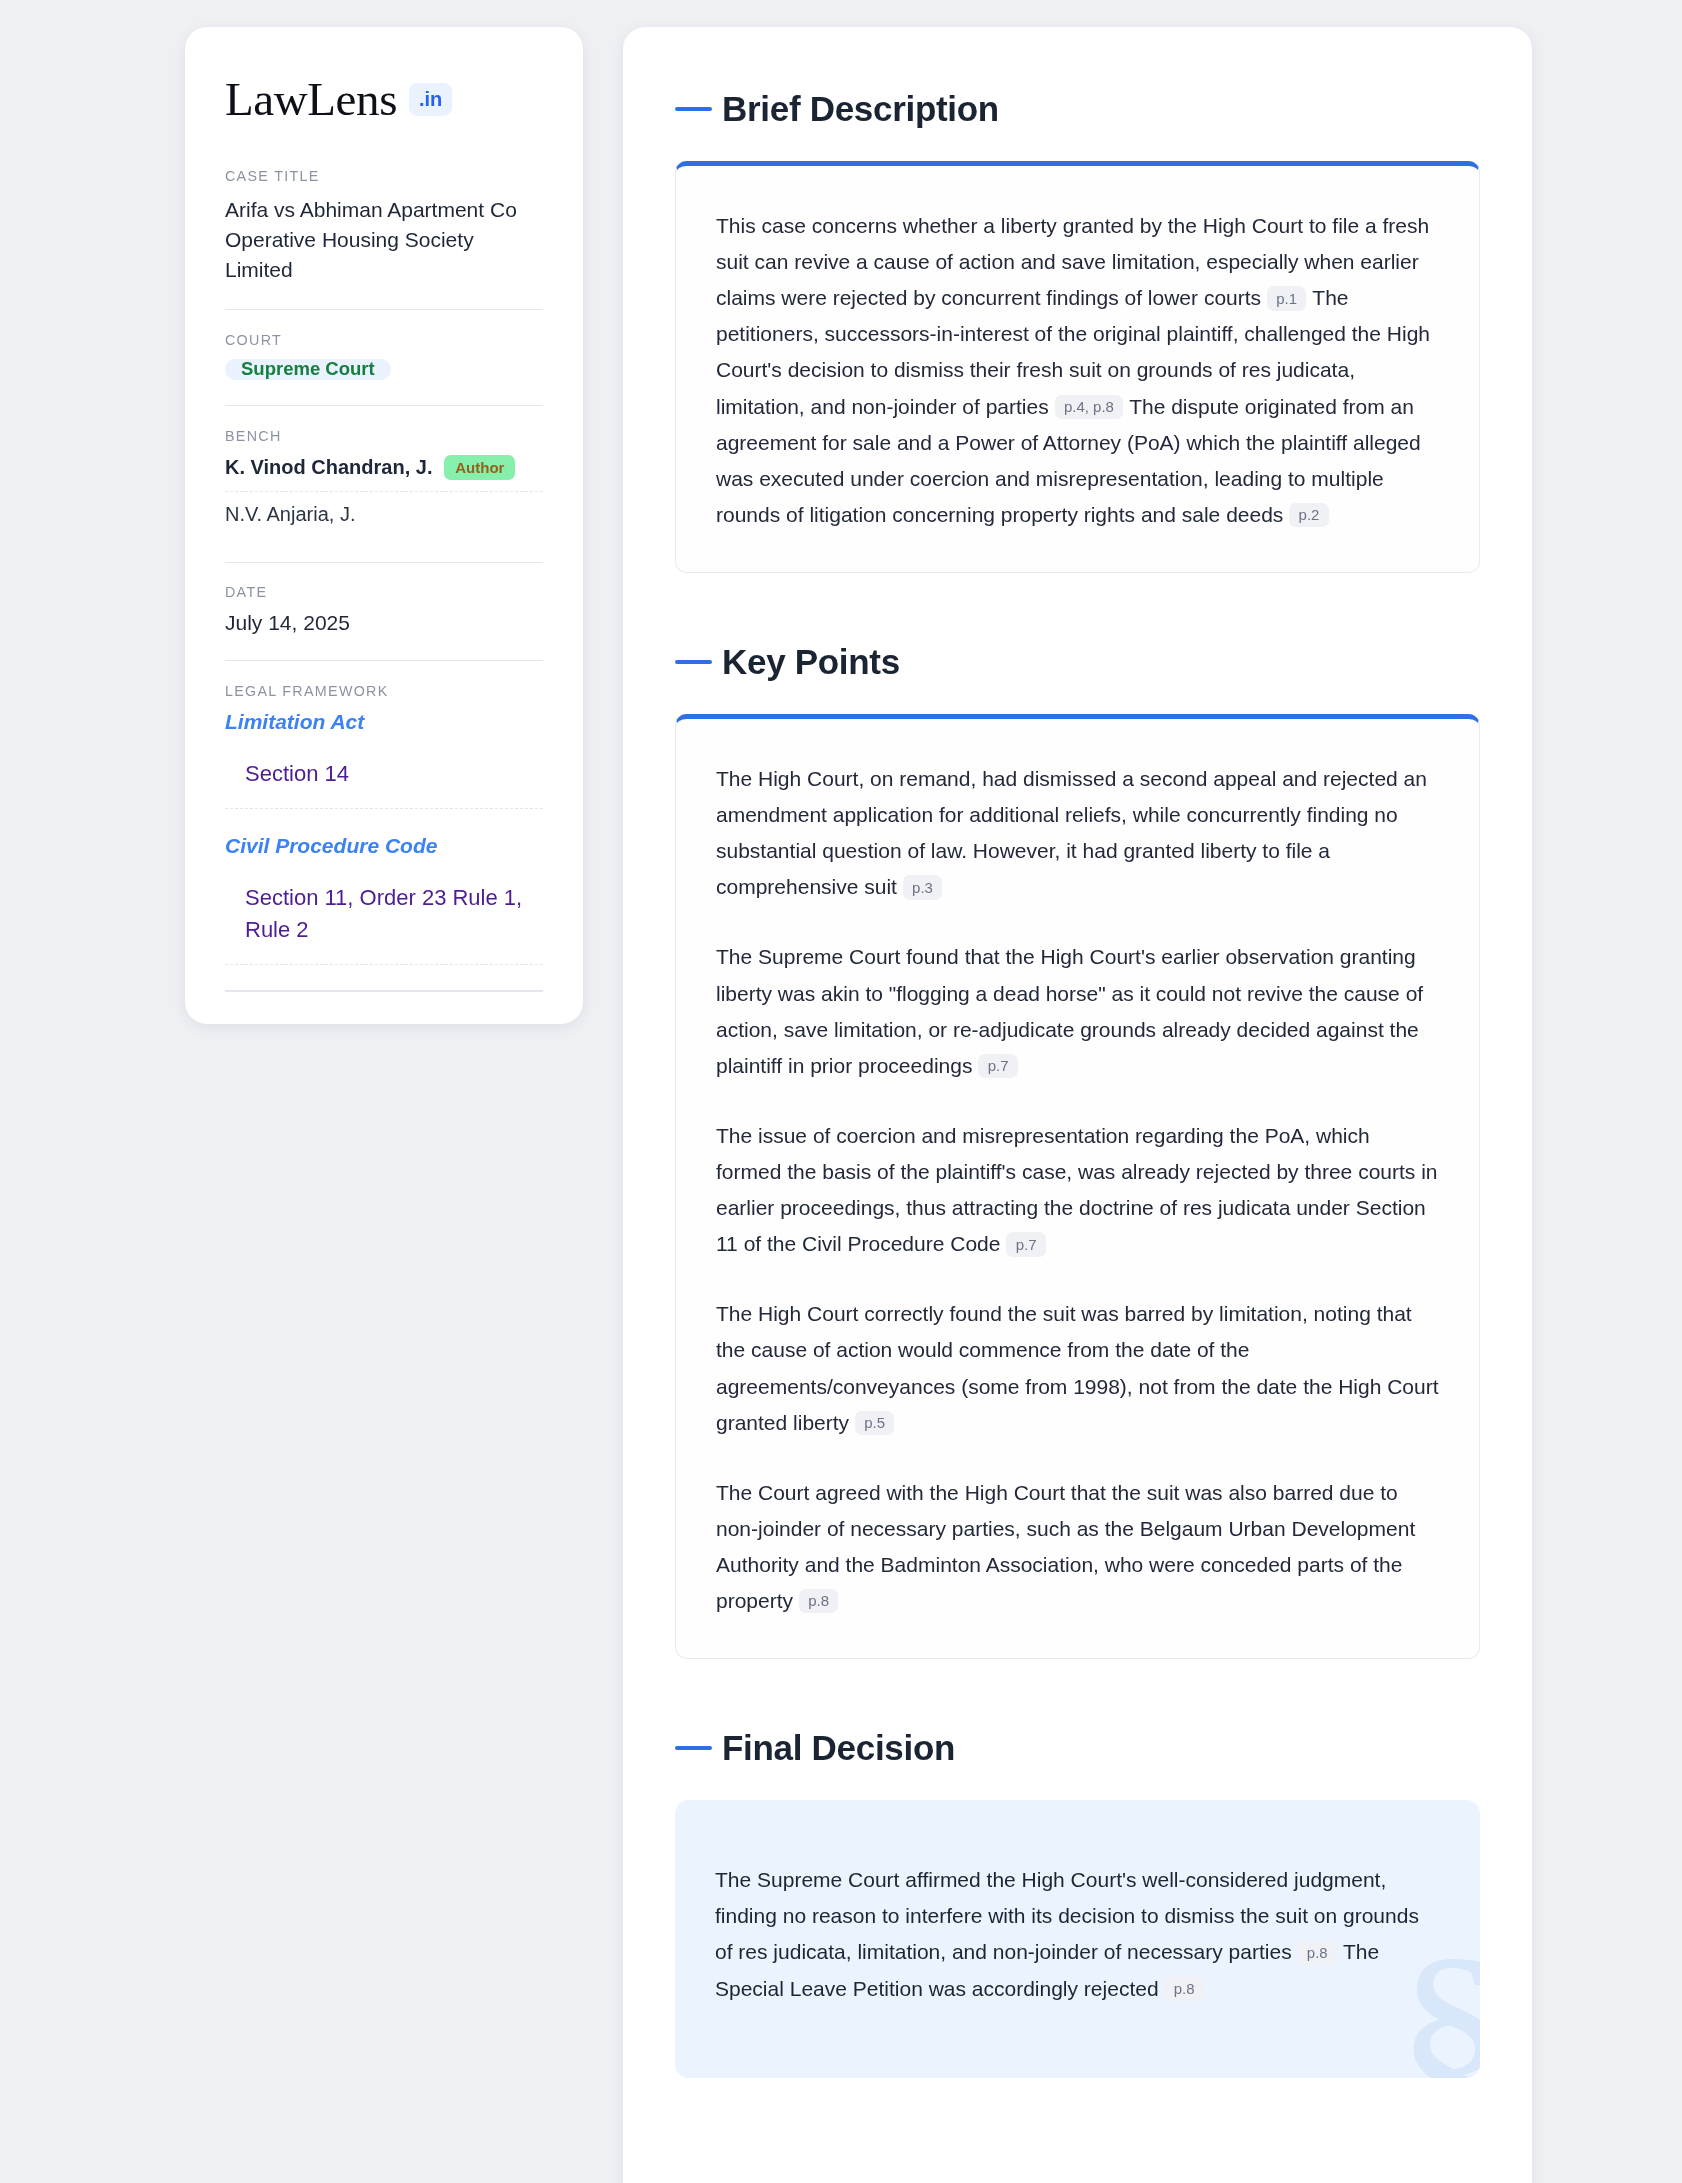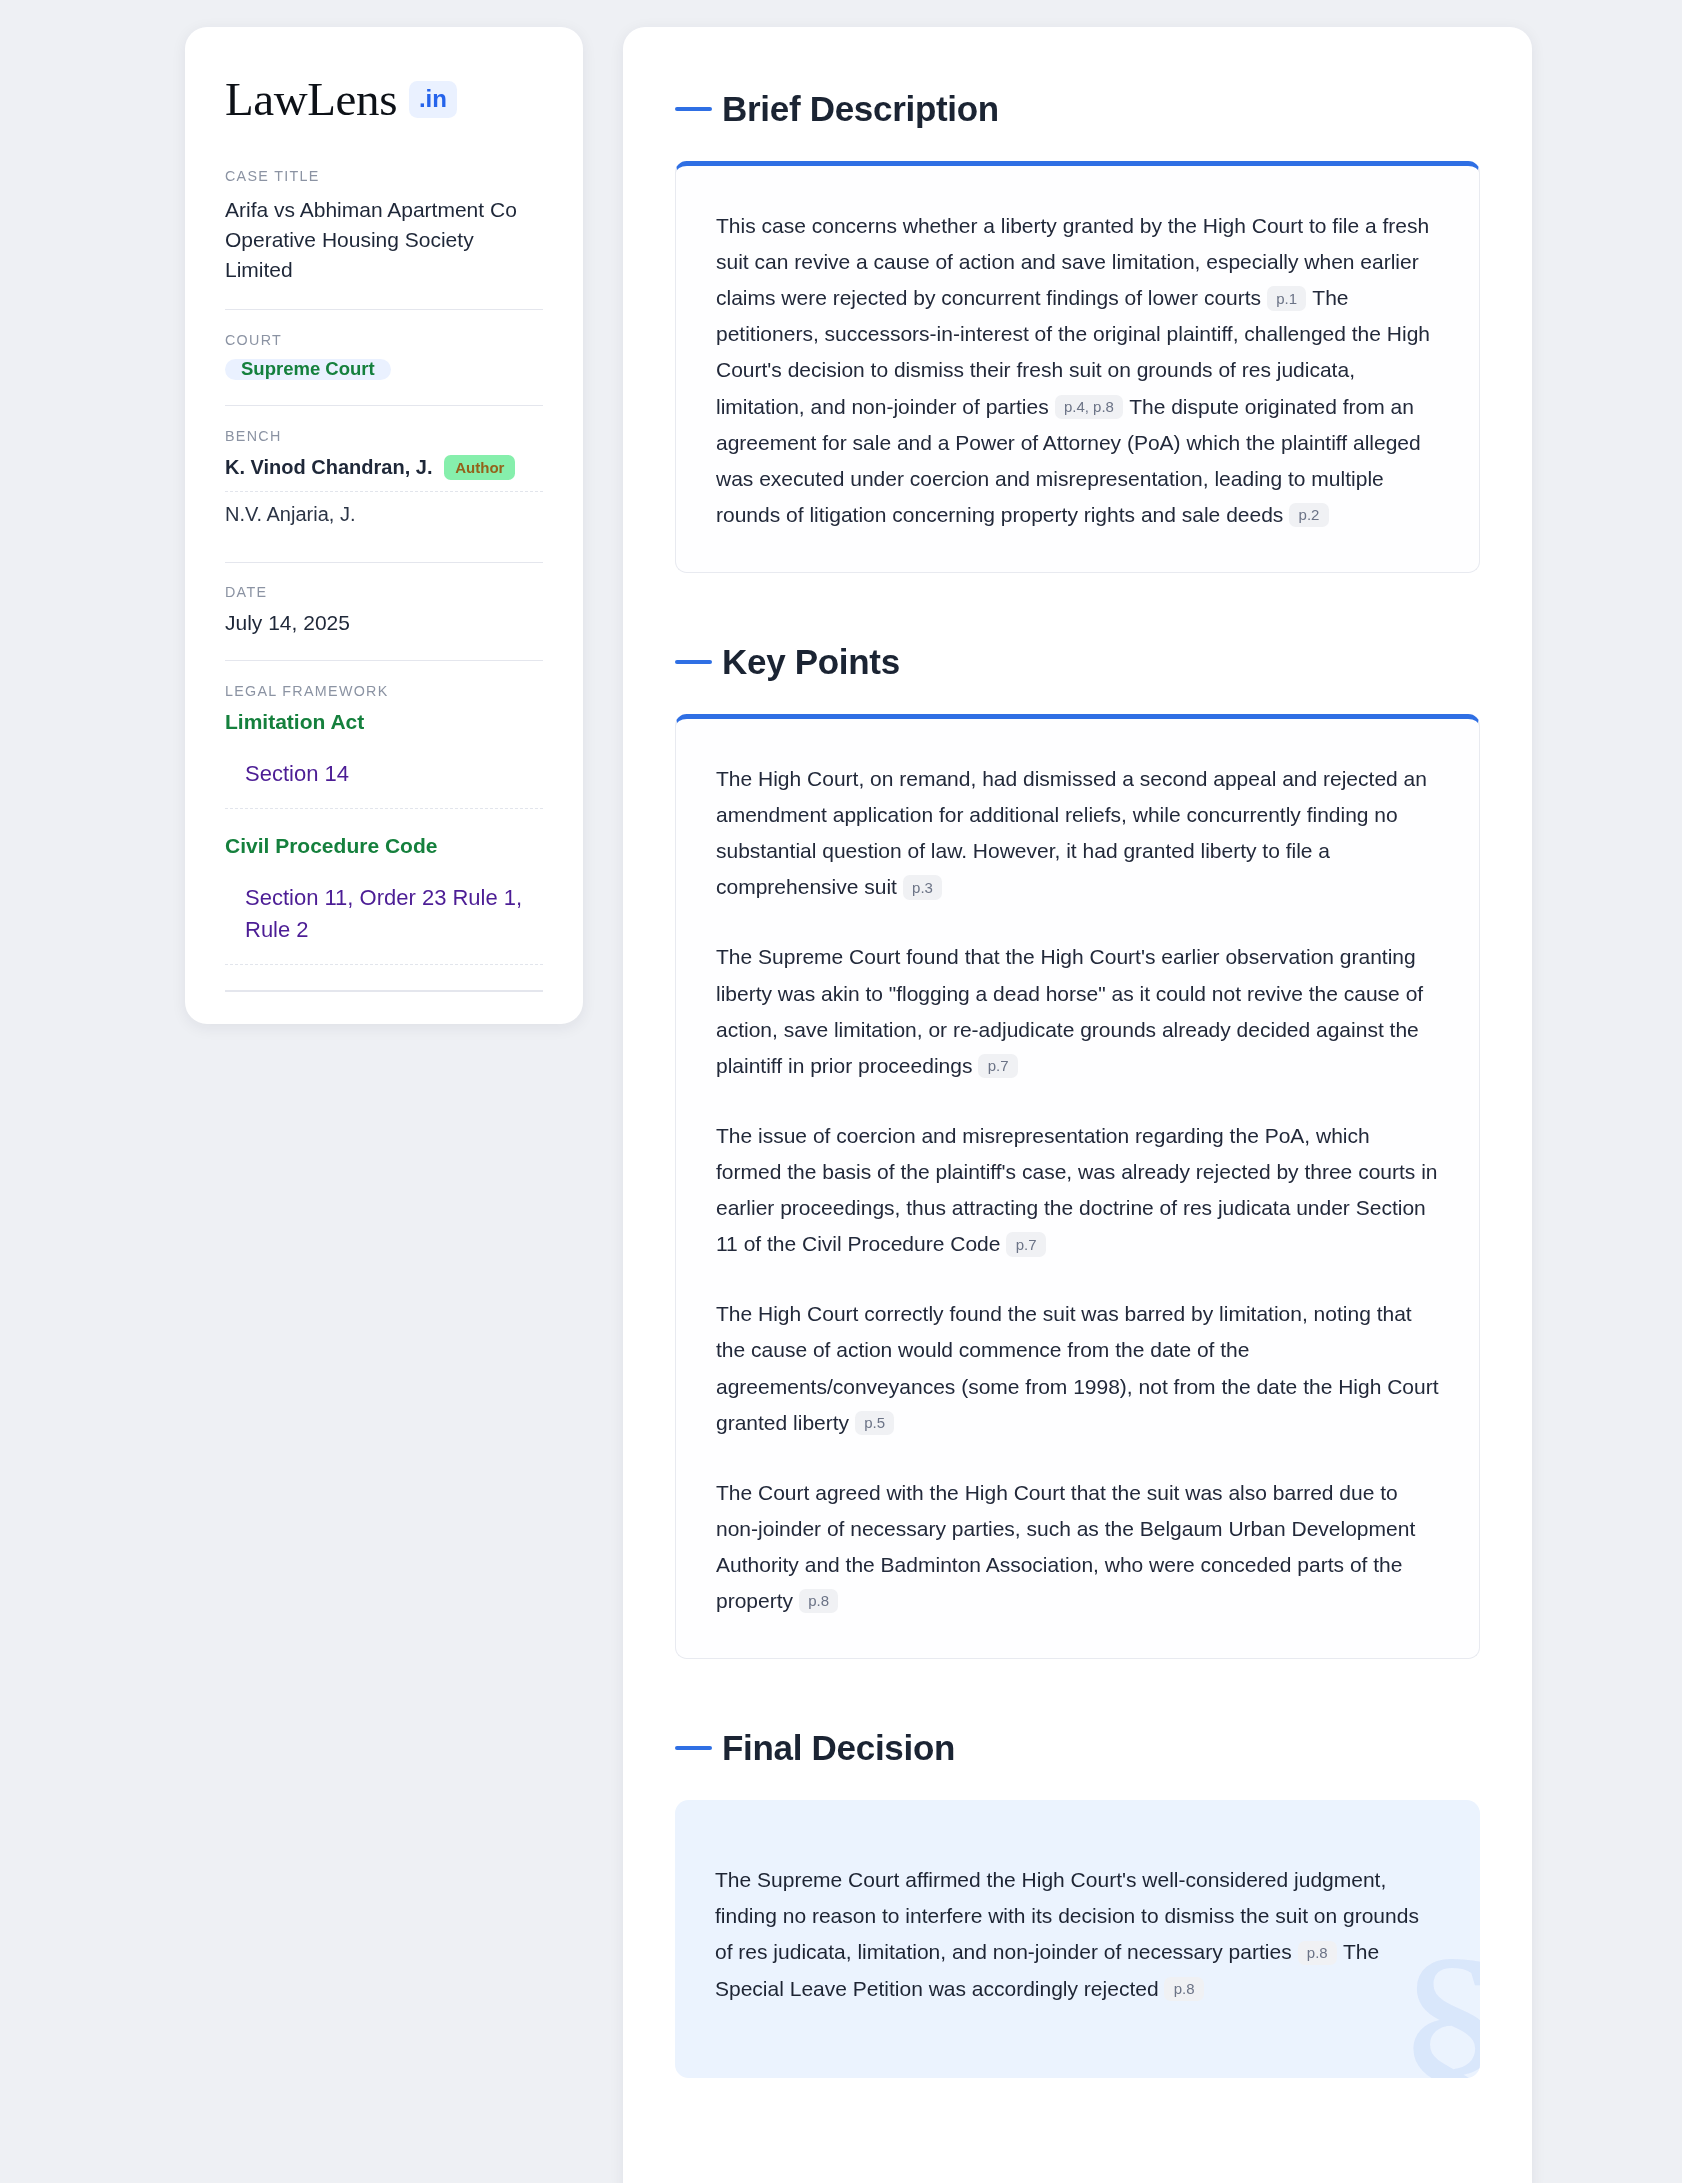--- a/index.html
+++ b/index.html
@@ -42,21 +42,21 @@
   .brand-name {
     font-family: "Liberation Serif", serif;
     font-size: 47px;
     letter-spacing: -0.4px;
     color: #0d1117;
     line-height: 1;
   }
   .brand-tld {
     background: #eaf1ff;
     color: #2563eb;
-    font-size: 24px;
+    font-size: 20px;
     font-weight: bold;
     padding: 5.9px 10px 6.7px 10px;
     border-radius: 8.4px;
     line-height: 1;
   }
 
   .meta-label {
     font-size: 14.3px;
     letter-spacing: 1.3px;
     color: #8b93a3;
@@ -114,22 +114,23 @@
   }
 
   .date-value {
     font-size: 21px;
     color: #1e2738;
   }
 
   .fw-act {
     font-size: 21px;
     font-weight: bold;
-    color: #15803d;
+    color: #3b82f6;
     margin-bottom: 23.6px;
+    font-style: italic;
   }
   .fw-sections {
     font-size: 22px;
     color: #4c1d95;
     line-height: 1.45;
     padding-left: 20px;
     padding-bottom: 18.5px;
     border-bottom: 1.7px dashed #e2e5ec;
     margin-bottom: 25px;
   }

